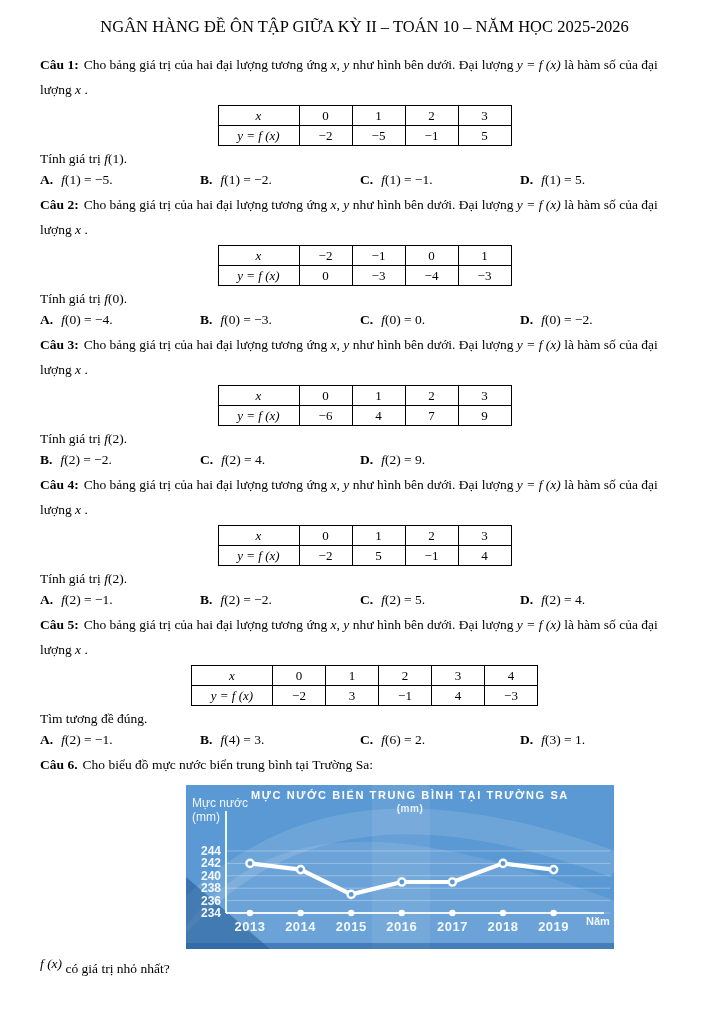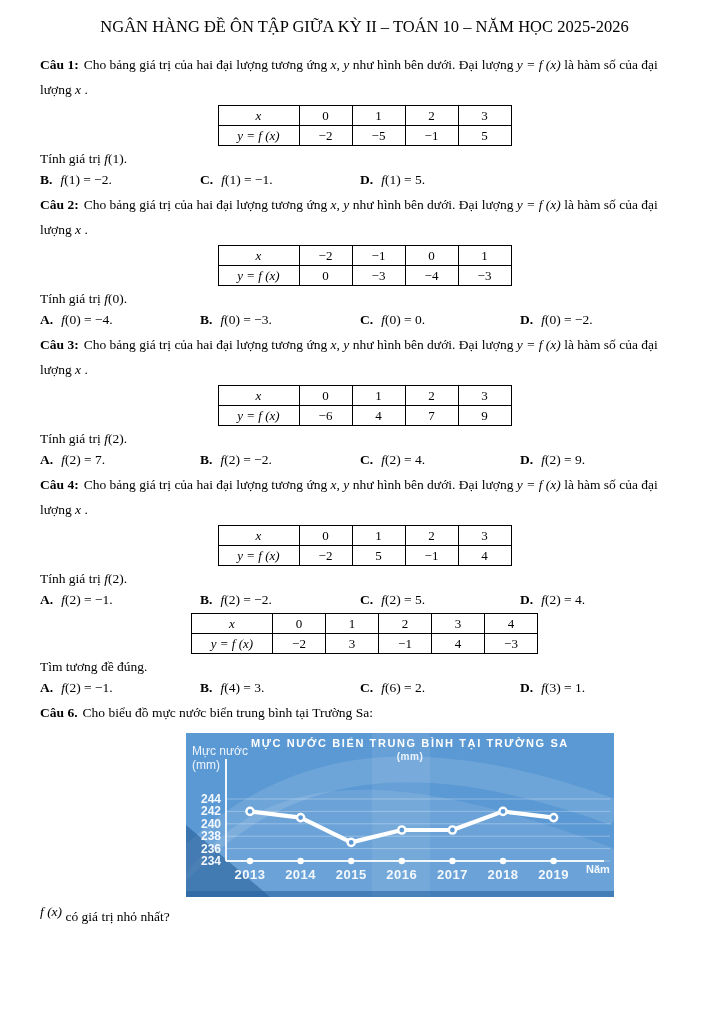--- a/index.html
+++ b/index.html
@@ -57,20 +57,21 @@
         <td class="lbl"><i class="m">y = f (x)</i></td>
         <td class="dc">−2</td>
         <td class="dc">−5</td>
         <td class="dc">−1</td>
         <td class="dc">5</td>
       </tr>
     </tbody>
       </table>
     <p class="prompt"><span>Tính giá trị </span><i class="m">f</i><span>(1).</span></p>
     <div class="options">
+      <div class="opt"><b>A.</b><i class="m">f</i><span>(1) = −5.</span></div>
       <div class="opt"><b>B.</b><i class="m">f</i><span>(1) = −2.</span></div>
       <div class="opt"><b>C.</b><i class="m">f</i><span>(1) = −1.</span></div>
       <div class="opt"><b>D.</b><i class="m">f</i><span>(1) = 5.</span></div>
     </div>
   </section>
 
   <section class="question">
     <p class="qintro"><b class="qlabel">Câu 2:</b><span>Cho bảng giá trị của hai đại lượng tương ứng </span><i class="m">x, y</i><span> như hình bên dưới. Đại lượng </span><i class="m">y = f (x)</i><span> là hàm số của đại lượng </span><i class="m">x</i><span> .</span></p>
     <table class="vtable">
       <tbody>
@@ -114,21 +115,20 @@
         <td class="lbl"><i class="m">y = f (x)</i></td>
         <td class="dc">−6</td>
         <td class="dc">4</td>
         <td class="dc">7</td>
         <td class="dc">9</td>
       </tr>
     </tbody>
       </table>
     <p class="prompt"><span>Tính giá trị </span><i class="m">f</i><span>(2).</span></p>
     <div class="options">
-      <div class="opt"><b>A.</b><i class="m">f</i><span>(2) = 7.</span></div>
       <div class="opt"><b>B.</b><i class="m">f</i><span>(2) = −2.</span></div>
       <div class="opt"><b>C.</b><i class="m">f</i><span>(2) = 4.</span></div>
       <div class="opt"><b>D.</b><i class="m">f</i><span>(2) = 9.</span></div>
     </div>
   </section>
 
   <section class="question">
     <p class="qintro"><b class="qlabel">Câu 4:</b><span>Cho bảng giá trị của hai đại lượng tương ứng </span><i class="m">x, y</i><span> như hình bên dưới. Đại lượng </span><i class="m">y = f (x)</i><span> là hàm số của đại lượng </span><i class="m">x</i><span> .</span></p>
     <table class="vtable">
       <tbody>
@@ -151,20 +151,21 @@
     <p class="prompt"><span>Tính giá trị </span><i class="m">f</i><span>(2).</span></p>
     <div class="options">
       <div class="opt"><b>A.</b><i class="m">f</i><span>(2) = −1.</span></div>
       <div class="opt"><b>B.</b><i class="m">f</i><span>(2) = −2.</span></div>
       <div class="opt"><b>C.</b><i class="m">f</i><span>(2) = 5.</span></div>
       <div class="opt"><b>D.</b><i class="m">f</i><span>(2) = 4.</span></div>
     </div>
   </section>
 
   <section class="question">
+    <p class="qintro"><b class="qlabel">Câu 5:</b><span>Cho bảng giá trị của hai đại lượng tương ứng </span><i class="m">x, y</i><span> như hình bên dưới. Đại lượng </span><i class="m">y = f (x)</i><span> là hàm số của đại lượng </span><i class="m">x</i><span> .</span></p>
     <table class="vtable">
       <tbody>
           <tr>
         <td class="lbl"><i class="m">x</i></td>
         <td class="dc">0</td>
         <td class="dc">1</td>
         <td class="dc">2</td>
         <td class="dc">3</td>
         <td class="dc">4</td>
       </tr>

